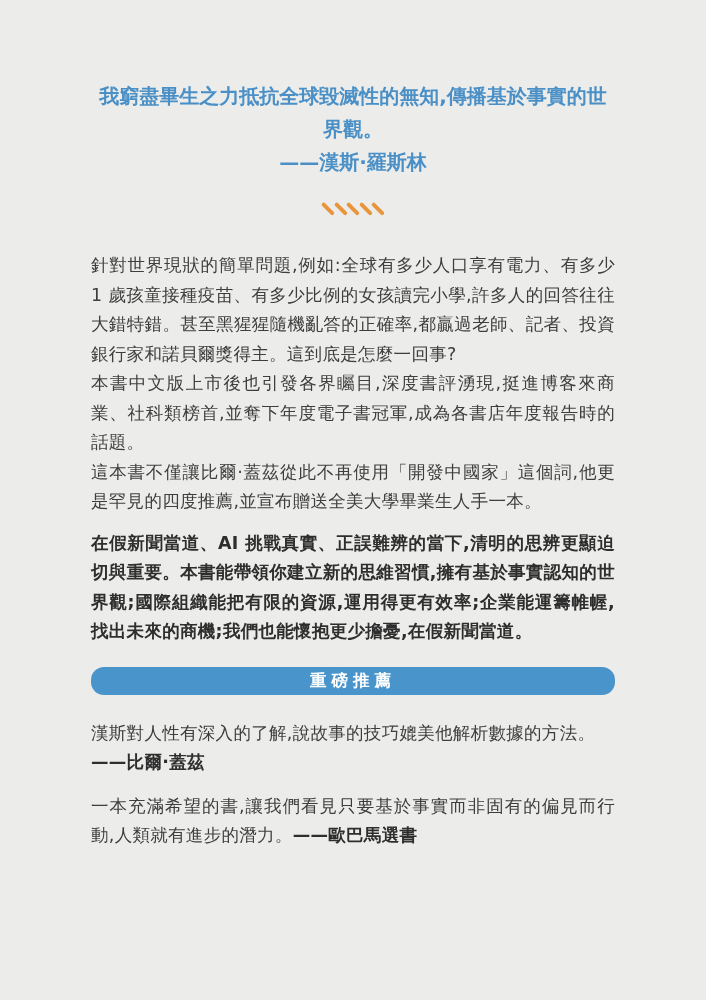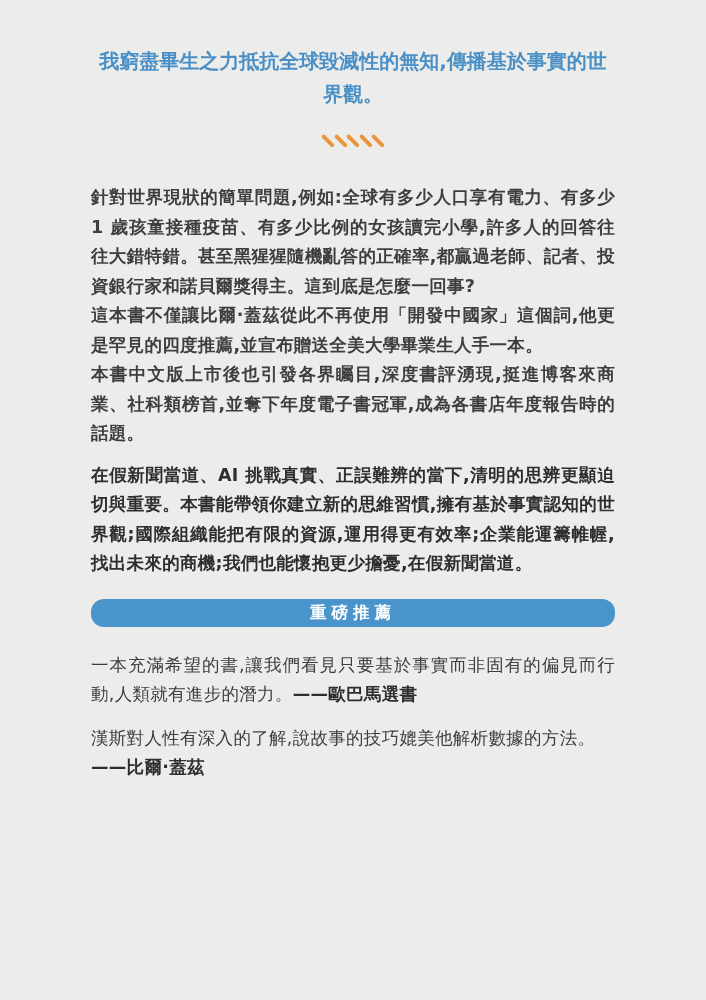--- a/index.html
+++ b/index.html
@@ -9,21 +9,21 @@
     height: 1000px;
     background: #ECECEA;
     font-family: "DejaVu Sans", "Liberation Sans", sans-serif;
     color: #3E3E3E;
     overflow: hidden;
   }
   .col { width: 524px; margin: 0 auto; }
 
   
   .quote {
-    padding-top: 45px;
+    padding-top: 80px;
     text-align: center;
     color: #4A90C6;
     font-weight: bold;
     font-size: 20px;
     line-height: 33px;
   }
   .quote div { margin: 0; }
 
   
   .slash-divider {
@@ -44,21 +44,20 @@
 
   
   .body-text { margin-top: 30px; }
   .body-text p {
     margin: 0;
     font-size: 17.5px;
     line-height: 29.5px;
     text-align: justify;
     color: #3E3E3E;
     letter-spacing: 0.3px;
-    font-weight: bold;
   }
   .highlight {
     margin-top: 12px !important;
     font-weight: bold;
     color: #2E2E2E !important;
   }
 
   
   .banner {
     margin-top: 20px;
@@ -87,38 +86,39 @@
   .rec-source { font-weight: bold; color: #2E2E2E; }
   .rec-source.block { display: block; }
 </style>
 </head>
 <body>
 
 <div class="col">
 
   <div class="quote">
     <div>我窮盡畢生之力抵抗全球毀滅性的無知,傳播基於事實的世界觀。</div>
+    <div>——漢斯·羅斯林</div>
   </div>
 
   <div class="slash-divider"><span class="slash"></span><span class="slash"></span><span class="slash"></span><span class="slash"></span><span class="slash"></span></div>
 
   <div class="body-text">
     <p>針對世界現狀的簡單問題,例如:全球有多少人口享有電力、有多少 1 歲孩童接種疫苗、有多少比例的女孩讀完小學,許多人的回答往往大錯特錯。甚至黑猩猩隨機亂答的正確率,都贏過老師、記者、投資銀行家和諾貝爾獎得主。這到底是怎麼一回事?</p>
+    <p>本書中文版上市後也引發各界矚目,深度書評湧現,挺進博客來商業、社科類榜首,並奪下年度電子書冠軍,成為各書店年度報告時的話題。</p>
     <p>這本書不僅讓比爾·蓋茲從此不再使用「開發中國家」這個詞,他更是罕見的四度推薦,並宣布贈送全美大學畢業生人手一本。</p>
-    <p>本書中文版上市後也引發各界矚目,深度書評湧現,挺進博客來商業、社科類榜首,並奪下年度電子書冠軍,成為各書店年度報告時的話題。</p>
     <p class="highlight">在假新聞當道、AI 挑戰真實、正誤難辨的當下,清明的思辨更顯迫切與重要。本書能帶領你建立新的思維習慣,擁有基於事實認知的世界觀;國際組織能把有限的資源,運用得更有效率;企業能運籌帷幄,找出未來的商機;我們也能懷抱更少擔憂,在假新聞當道。</p>
   </div>
 
   <div class="banner">
     <span>重磅推薦</span>
   </div>
 
   <div class="recs">
     <div class="rec">
-      <span>一本充滿希望的書,讓我們看見只要基於事實而非固有的偏見而行動,人類就有進步的潛力。</span><span class="rec-source">——歐巴馬選書</span>
+      <span>漢斯對人性有深入的了解,說故事的技巧媲美他解析數據的方法。</span>
+      <span class="rec-source block">——比爾·蓋茲</span>
     </div>
     <div class="rec">
-      <span>漢斯對人性有深入的了解,說故事的技巧媲美他解析數據的方法。</span>
-      <span class="rec-source block">——比爾·蓋茲</span>
+      <span>一本充滿希望的書,讓我們看見只要基於事實而非固有的偏見而行動,人類就有進步的潛力。</span><span class="rec-source">——歐巴馬選書</span>
     </div>
   </div>
 
 </div>
 
 </body></html>

